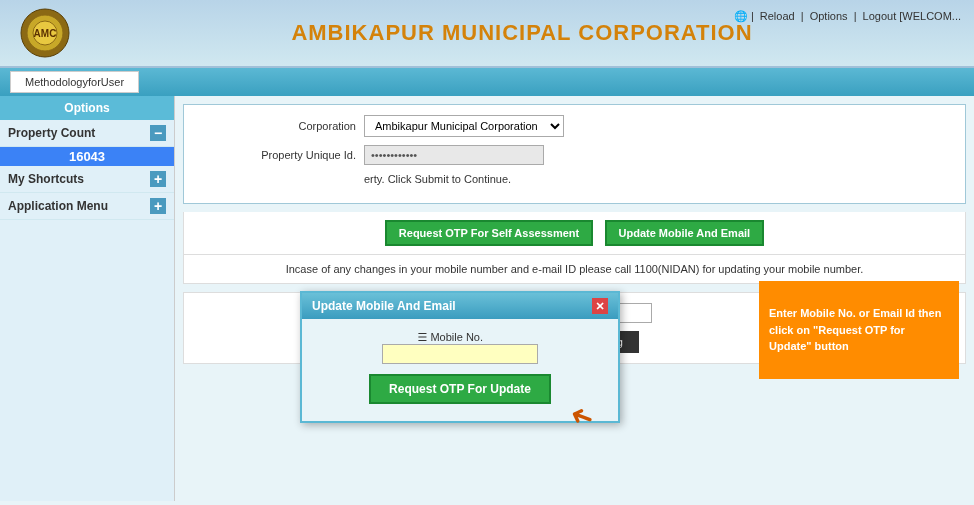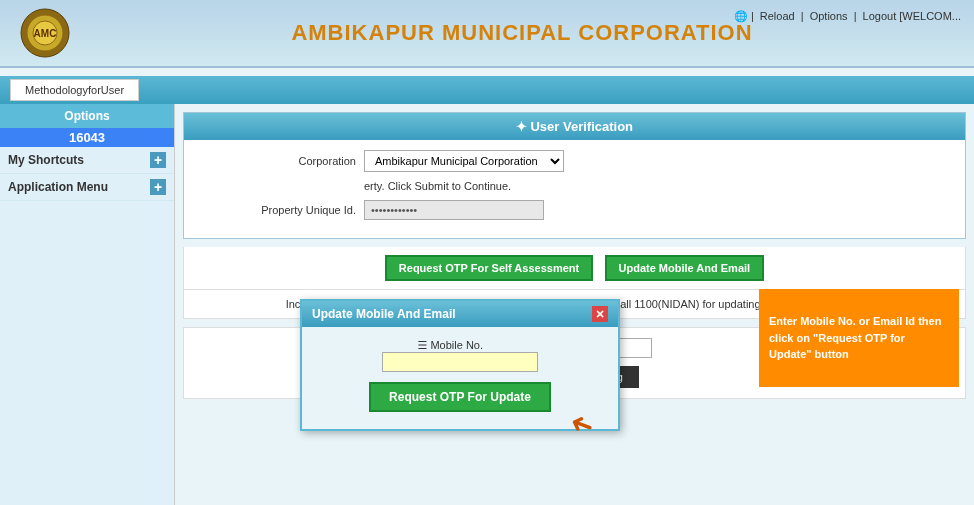--- a/index.html
+++ b/index.html
@@ -30,21 +30,20 @@
       right: 10px;
     }
     .header-nav a { color: #333; text-decoration: none; margin: 0 3px; cursor: pointer; }
 
     
     .top-bar {
       background: linear-gradient(to bottom, #5bb8d4, #3aa0c0);
       padding: 3px 10px;
       display: flex;
       align-items: center;
-      margin-top: 8px;
     }
     .tab-methodologyforuser {
       background: #fff;
       color: #333;
       padding: 4px 14px;
       font-size: 11px;
       border: 1px solid #ccc;
       cursor: pointer;
     }
 
@@ -348,53 +347,56 @@
 
 <div class="top-bar">
   <div class="tab-methodologyforuser">MethodologyforUser</div>
 </div>
 
 <div class="main-layout relative-container">
 
   <div class="sidebar">
     <div class="sidebar-options-header">Options</div>
 
+    <div class="sidebar-item">
+      <span class="sidebar-item-label">Property Count</span>
+      <span class="sidebar-item-icon">−</span>
+    </div>
     <div class="sidebar-count">16043</div>
 
     <div class="sidebar-item">
       <span class="sidebar-item-label">My Shortcuts</span>
       <span class="sidebar-item-icon">+</span>
     </div>
 
     <div class="sidebar-item">
       <span class="sidebar-item-label">Application Menu</span>
       <span class="sidebar-item-icon">+</span>
     </div>
   </div>
 
   <div class="content">
 
     <div class="user-verification-panel">
-      <div class="user-verification-header">✦ User Verification</div>
 
 
       <div class="form-section">
         <div class="form-row">
           <span class="form-label">Corporation</span>
           <select class="form-select">
             <option>Ambikapur Municipal Corporation</option>
           </select>
         </div>
         <div class="form-row">
+          <span class="form-label">Property Unique Id.</span>
+          <span class="property-id-display">••••••••••••</span>
+        </div>
+        <div class="form-row">
           <span class="form-label"></span>
           <span style="font-size:11px;color:#333;">erty. Click Submit to Continue.</span>
-        </div>
-        <div class="form-row">
-          <span class="form-label">Property Unique Id.</span>
-          <span class="property-id-display">••••••••••••</span>
         </div>
       </div>
     </div>
 
     <div class="action-buttons-row">
       <button class="btn-green">Request OTP For Self Assessment</button>
       <button class="btn-green">Update Mobile And Email</button>
     </div>
 
     <div class="notice-text">Incase of any changes in your mobile number and e-mail ID please call 1100(NIDAN) for updating your mobile number.</div>

